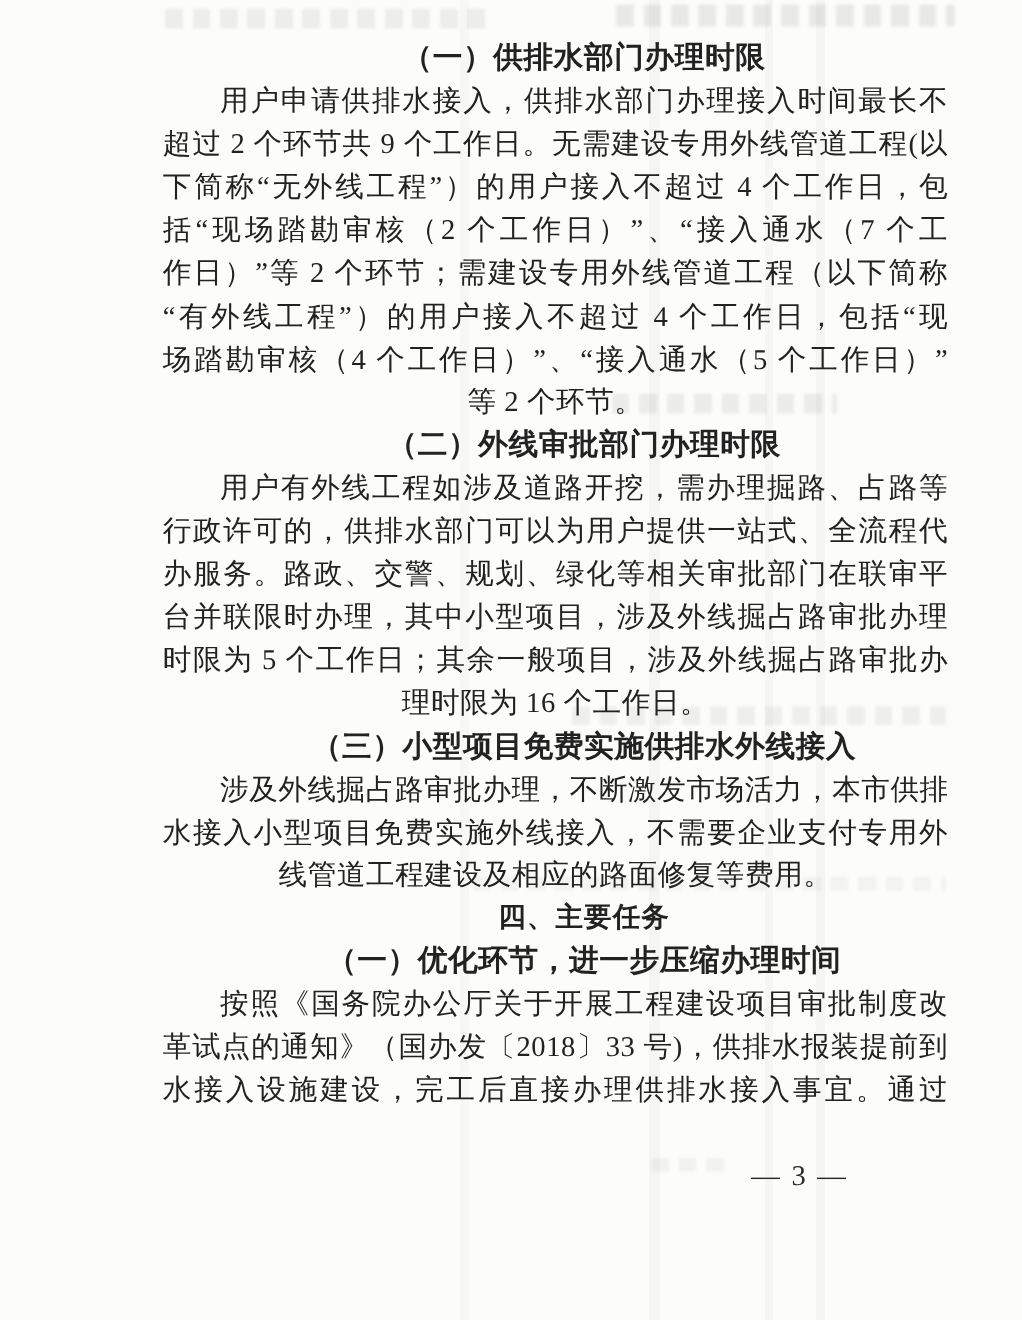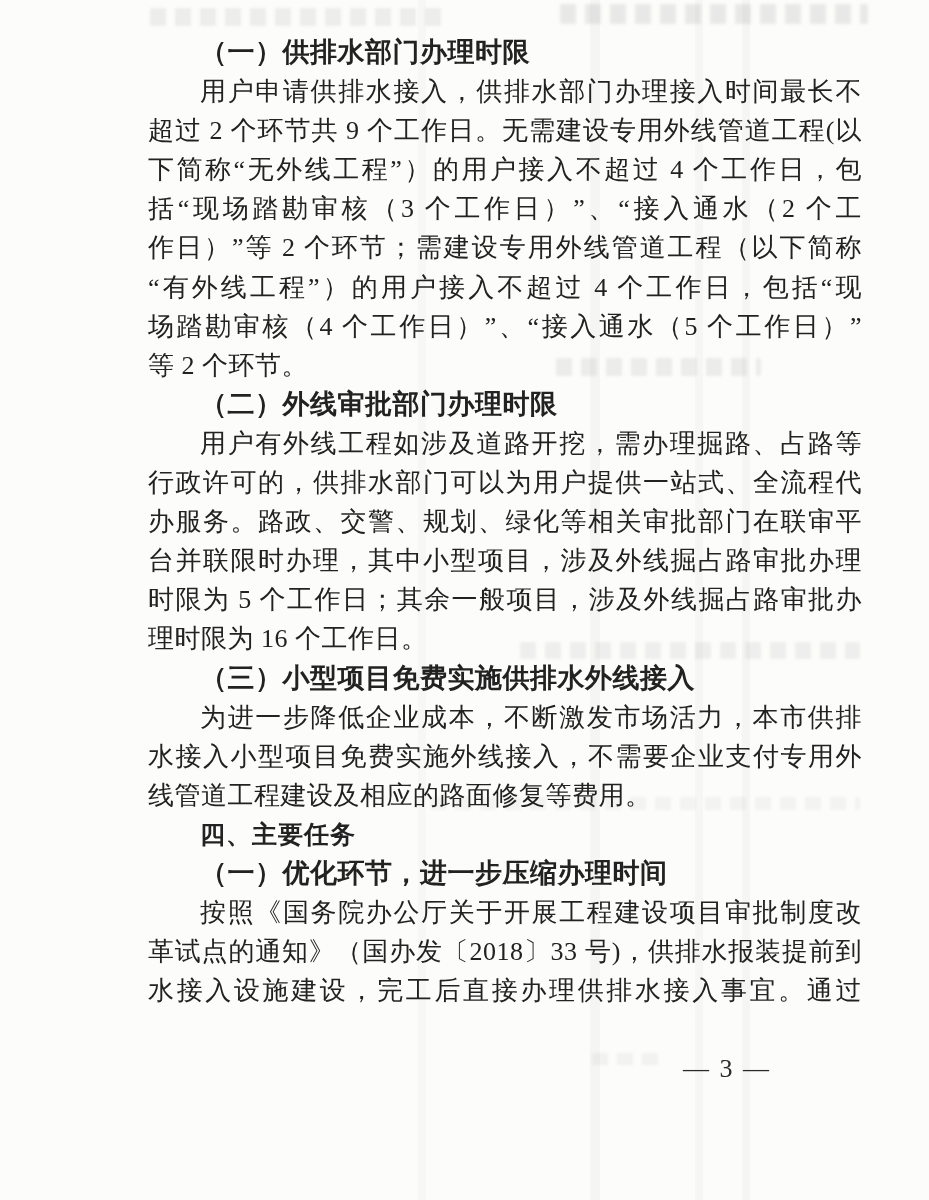--- a/index.html
+++ b/index.html
@@ -30,21 +30,21 @@
     left: 148px;
     top: 33px;
     width: 714px;
   }
   .line {
     font-size: 26px;
     height: 39.1px;
     line-height: 39.1px;
     white-space: nowrap;
     letter-spacing: 0.5px;
-    text-align: left;
+    text-align: center;
   }
   .line.justify {
     text-align: justify;
     text-align-last: justify;
   }
   .line.indent {
     text-indent: 52px;
   }
   .line.h-kai {
     font-weight: 700;
@@ -91,34 +91,34 @@
   <div class="ghost g3"></div>
   <div class="ghost g4"></div>
   <div class="ghost g5"></div>
   <div class="ghost g6"></div>
 
   <div class="textblock">
       <div class="line h-kai indent">（一）供排水部门办理时限</div>
       <div class="line indent justify">用户申请供排水接入，供排水部门办理接入时间最长不</div>
       <div class="line justify">超过 2 个环节共 9 个工作日。无需建设专用外线管道工程(以</div>
       <div class="line justify">下简称“无外线工程”）的用户接入不超过 4 个工作日，包</div>
-      <div class="line justify">括“现场踏勘审核（3 个工作日）”、“接入通水（2 个工</div>
+      <div class="line justify">括“现场踏勘审核（2 个工作日）”、“接入通水（7 个工</div>
       <div class="line justify">作日）”等 2 个环节；需建设专用外线管道工程（以下简称</div>
       <div class="line justify">“有外线工程”）的用户接入不超过 4 个工作日，包括“现</div>
       <div class="line justify">场踏勘审核（4 个工作日）”、“接入通水（5 个工作日）”</div>
       <div class="line">等 2 个环节。</div>
       <div class="line h-kai indent">（二）外线审批部门办理时限</div>
       <div class="line indent justify">用户有外线工程如涉及道路开挖，需办理掘路、占路等</div>
       <div class="line justify">行政许可的，供排水部门可以为用户提供一站式、全流程代</div>
       <div class="line justify">办服务。路政、交警、规划、绿化等相关审批部门在联审平</div>
       <div class="line justify">台并联限时办理，其中小型项目，涉及外线掘占路审批办理</div>
       <div class="line justify">时限为 5 个工作日；其余一般项目，涉及外线掘占路审批办</div>
       <div class="line">理时限为 16 个工作日。</div>
       <div class="line h-kai indent">（三）小型项目免费实施供排水外线接入</div>
-      <div class="line indent justify">为进一步降低企业成本，不断激发市场活力，本市供排</div>
+      <div class="line indent justify">涉及外线掘占路审批办理，不断激发市场活力，本市供排</div>
       <div class="line justify">水接入小型项目免费实施外线接入，不需要企业支付专用外</div>
       <div class="line">线管道工程建设及相应的路面修复等费用。</div>
       <div class="line h-hei indent">四、主要任务</div>
       <div class="line h-kai indent">（一）优化环节，进一步压缩办理时间</div>
       <div class="line indent justify">按照《国务院办公厅关于开展工程建设项目审批制度改</div>
       <div class="line justify">革试点的通知》（国办发〔2018〕33 号)，供排水报装提前到</div>
       <div class="line justify">水接入设施建设，完工后直接办理供排水接入事宜。通过</div>
     </div>
 
   <div class="footer">— 3 —</div>

